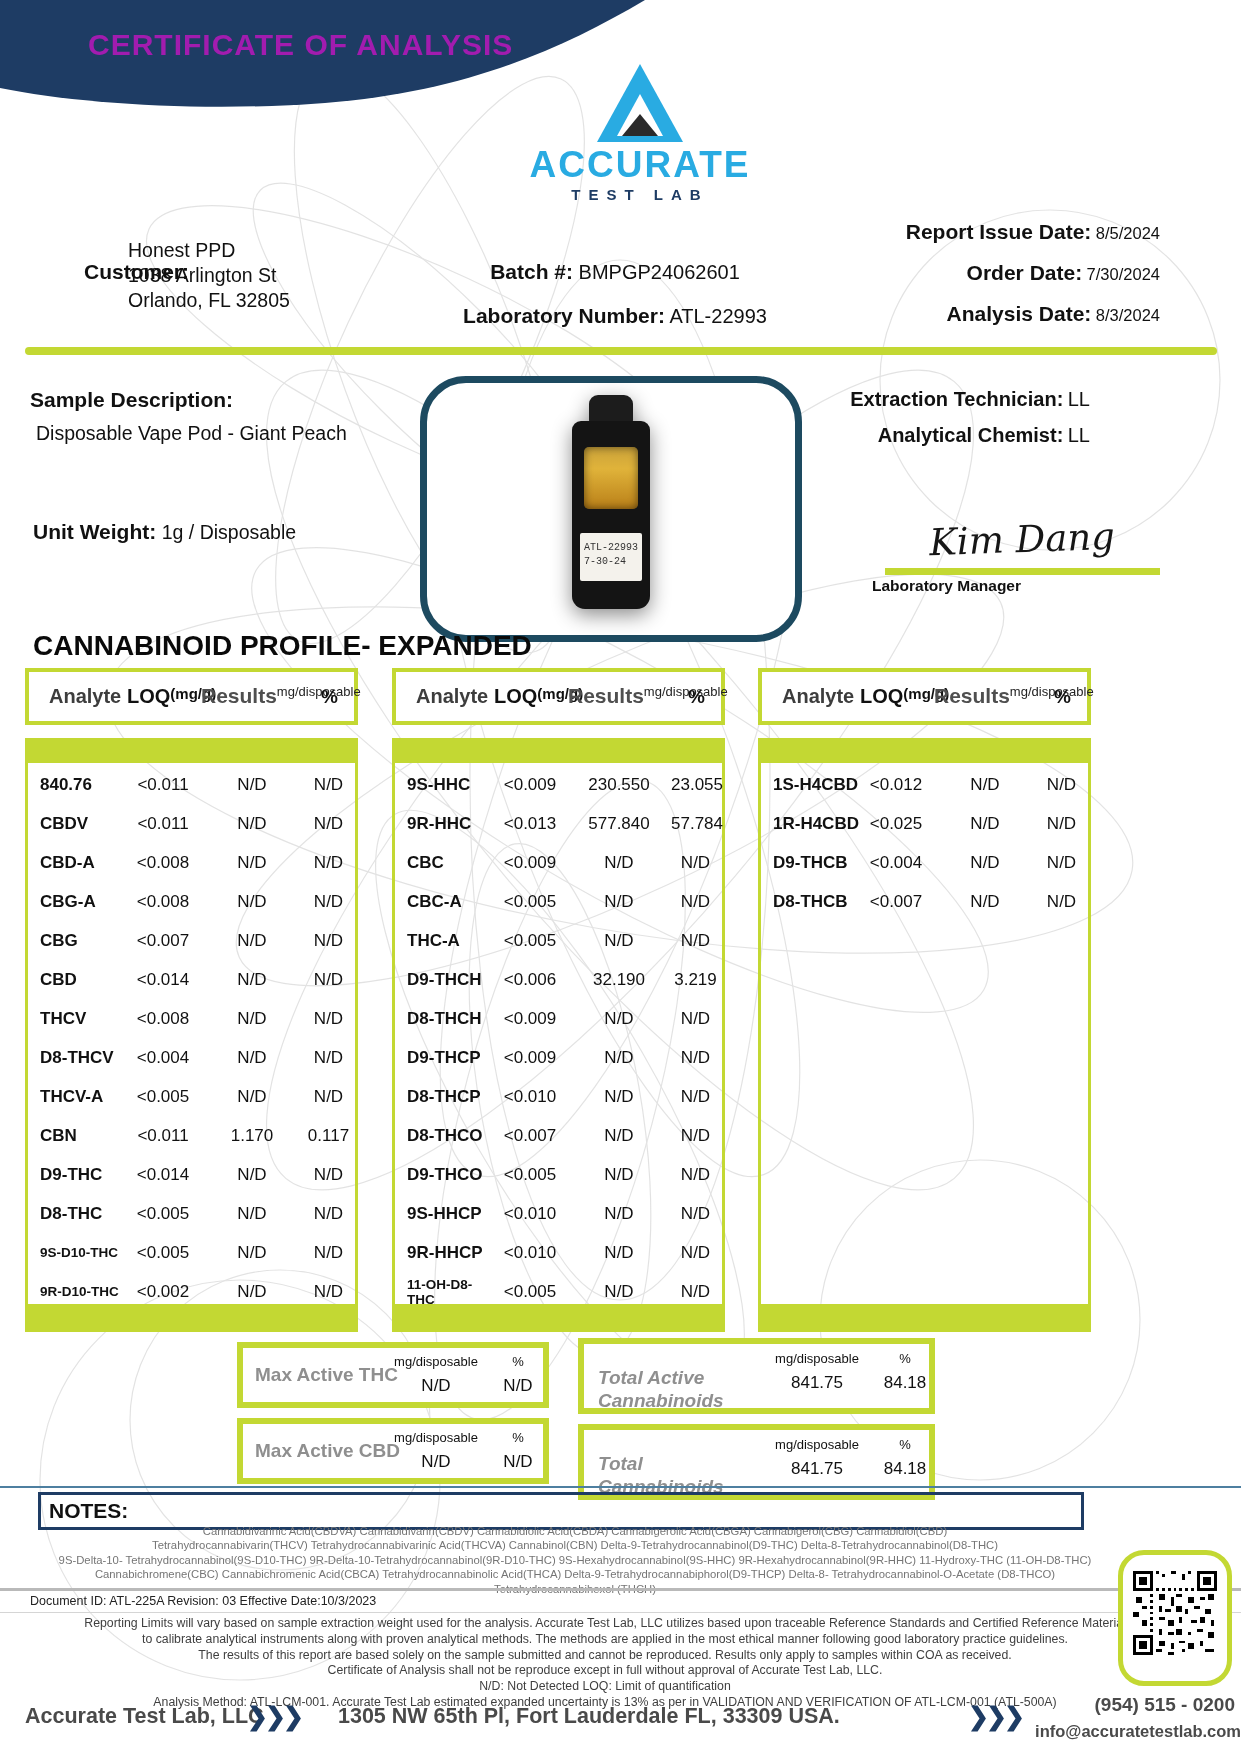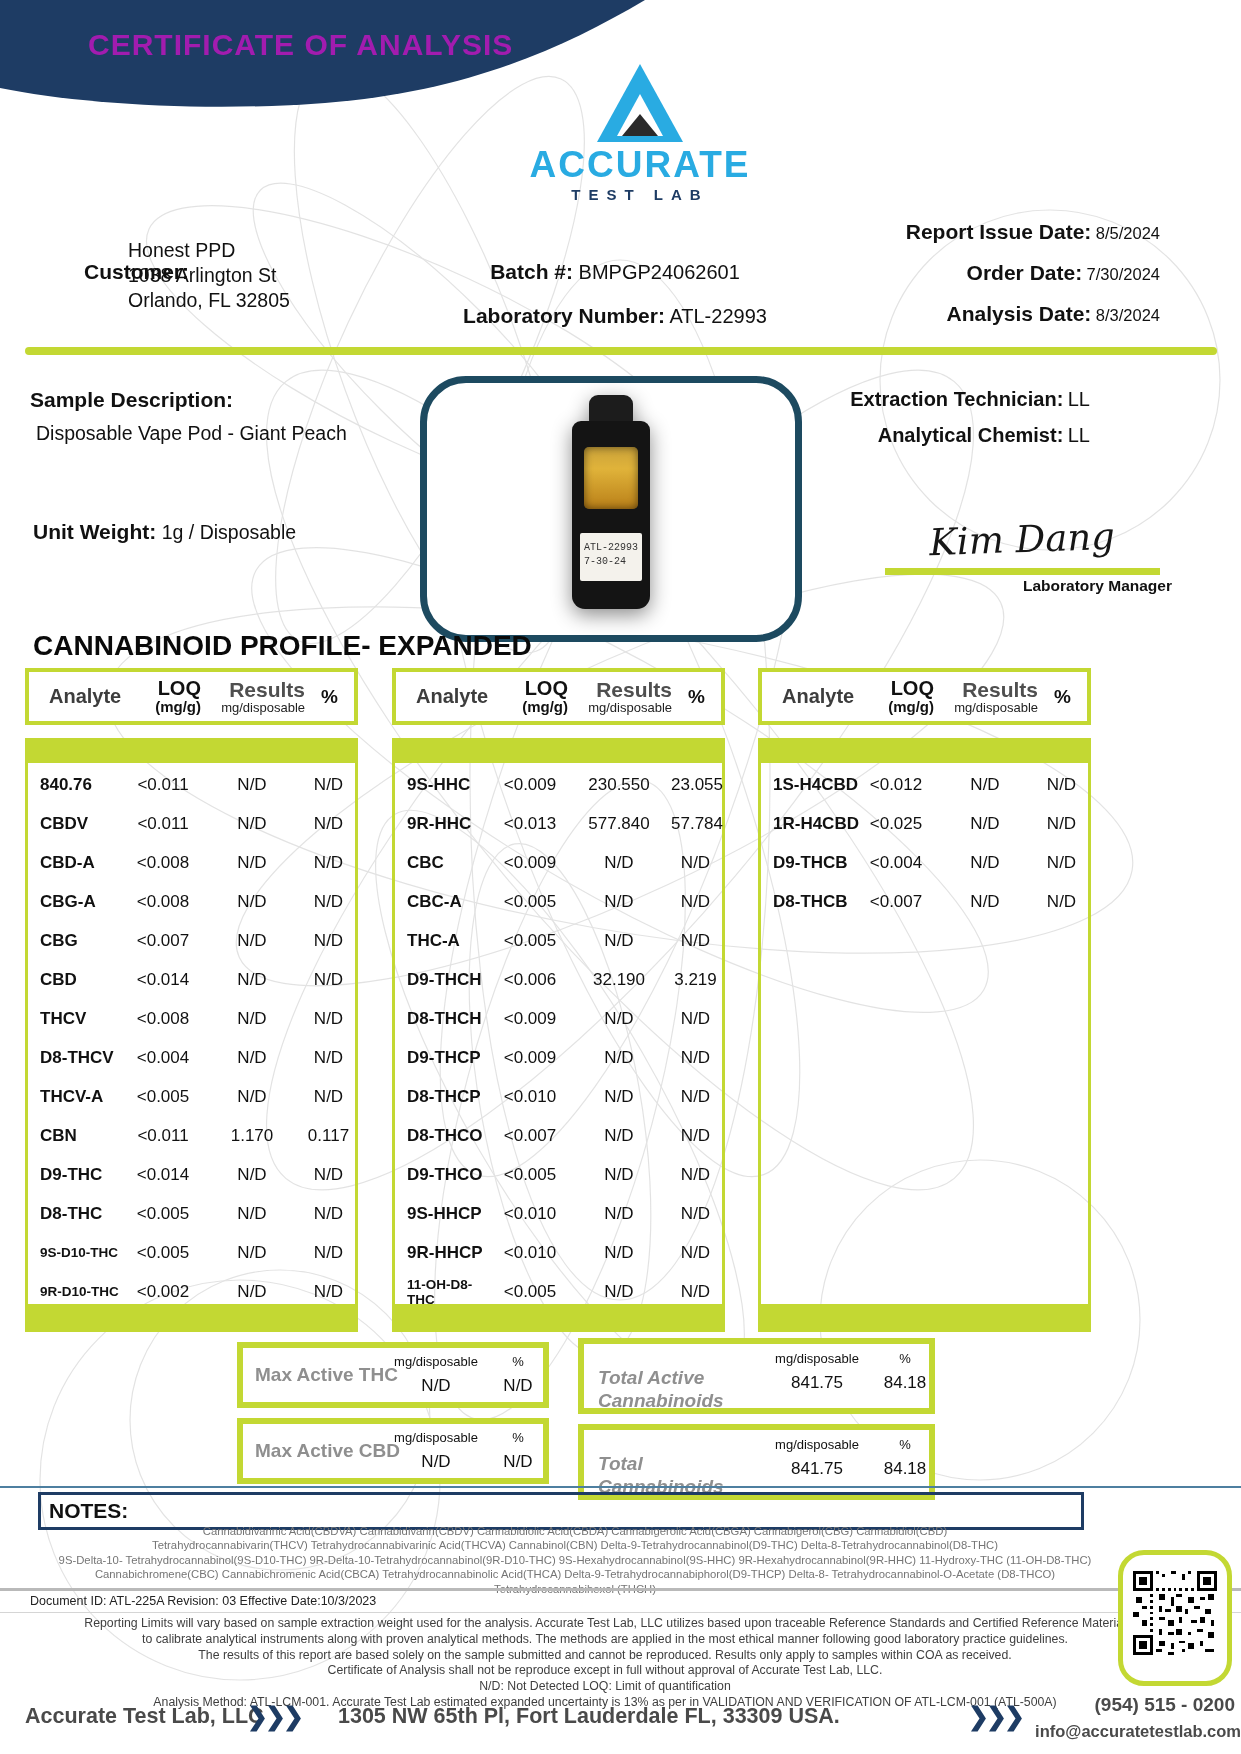--- a/index.html
+++ b/index.html
@@ -46,31 +46,31 @@
   .sample-desc-label{position:absolute;left:30px;top:388px;font-size:21px;font-weight:bold;color:#111;}
   .sample-desc-value{position:absolute;left:36px;top:422px;font-size:19.5px;color:#111;}
   .unit-weight{position:absolute;left:33px;top:520px;font-size:19.5px;color:#111;}
   .unit-weight b{font-size:21px;}
   .tech-block{position:absolute;left:740px;top:382px;width:350px;text-align:right;color:#111;line-height:35px;}
   .tech-block b{font-size:20px;}
   .tech-block span{font-size:20px;}
   .signature{position:absolute;left:872px;top:518px;width:300px;text-align:center;
     font-family:"DejaVu Serif",serif;font-style:italic;font-size:37px;color:#161616;transform:rotate(-2deg);}
   .sig-line{position:absolute;left:885px;top:568px;width:275px;height:7px;background:#c3d833;}
-  .sig-title{position:absolute;left:872px;top:577px;width:300px;text-align:right;font-size:15.5px;font-weight:bold;color:#111;}
+  .sig-title{position:absolute;left:872px;top:577px;width:300px;text-align:left;font-size:15.5px;font-weight:bold;color:#111;}
 
   .profile-title{position:absolute;left:33px;top:630px;font-size:28px;font-weight:bold;color:#0a0a0a;}
 
   
   .ctable{position:absolute;top:668px;width:333px;height:664px;}
   .ctable.t1{left:25px;} .ctable.t2{left:392px;} .ctable.t3{left:758px;}
   .thead{position:absolute;left:0;top:0;width:333px;height:57px;border:4px solid #c3d833;background:#fff;
     box-sizing:border-box;display:grid;grid-template-columns:98px 74px 104px 49px;align-items:center;}
   .h-analyte{font-size:20px;font-weight:bold;color:#3d3d3d;padding-left:20px;}
-  .h-loq,.h-res{display:flex;flex-direction:column;align-items:flex-end;line-height:1.05;}
+  .h-loq,.h-res{display:flex;flex-direction:row;align-items:flex-start;line-height:1.05;}
   .hl1{font-size:20px;font-weight:bold;color:#111;}
   .hl2{font-size:15px;font-weight:bold;color:#111;}
   .hr1{font-size:21px;font-weight:bold;color:#4f4f4f;}
   .hr2{font-size:13px;color:#222;}
   .h-pct{font-size:19px;font-weight:bold;color:#111;text-align:center;}
   .tbody{position:absolute;left:0;top:70px;width:333px;height:594px;border:3px solid #c3d833;background:transparent;
     box-sizing:border-box;padding-top:24px;}
   .tbody::before{content:"";position:absolute;left:0;top:0;width:100%;height:22px;background:#c3d833;}
   .tbody::after{content:"";position:absolute;left:0;bottom:0;width:100%;height:25px;background:#c3d833;}
   .trow{display:grid;grid-template-columns:98px 74px 104px 49px;height:39px;align-items:center;}

